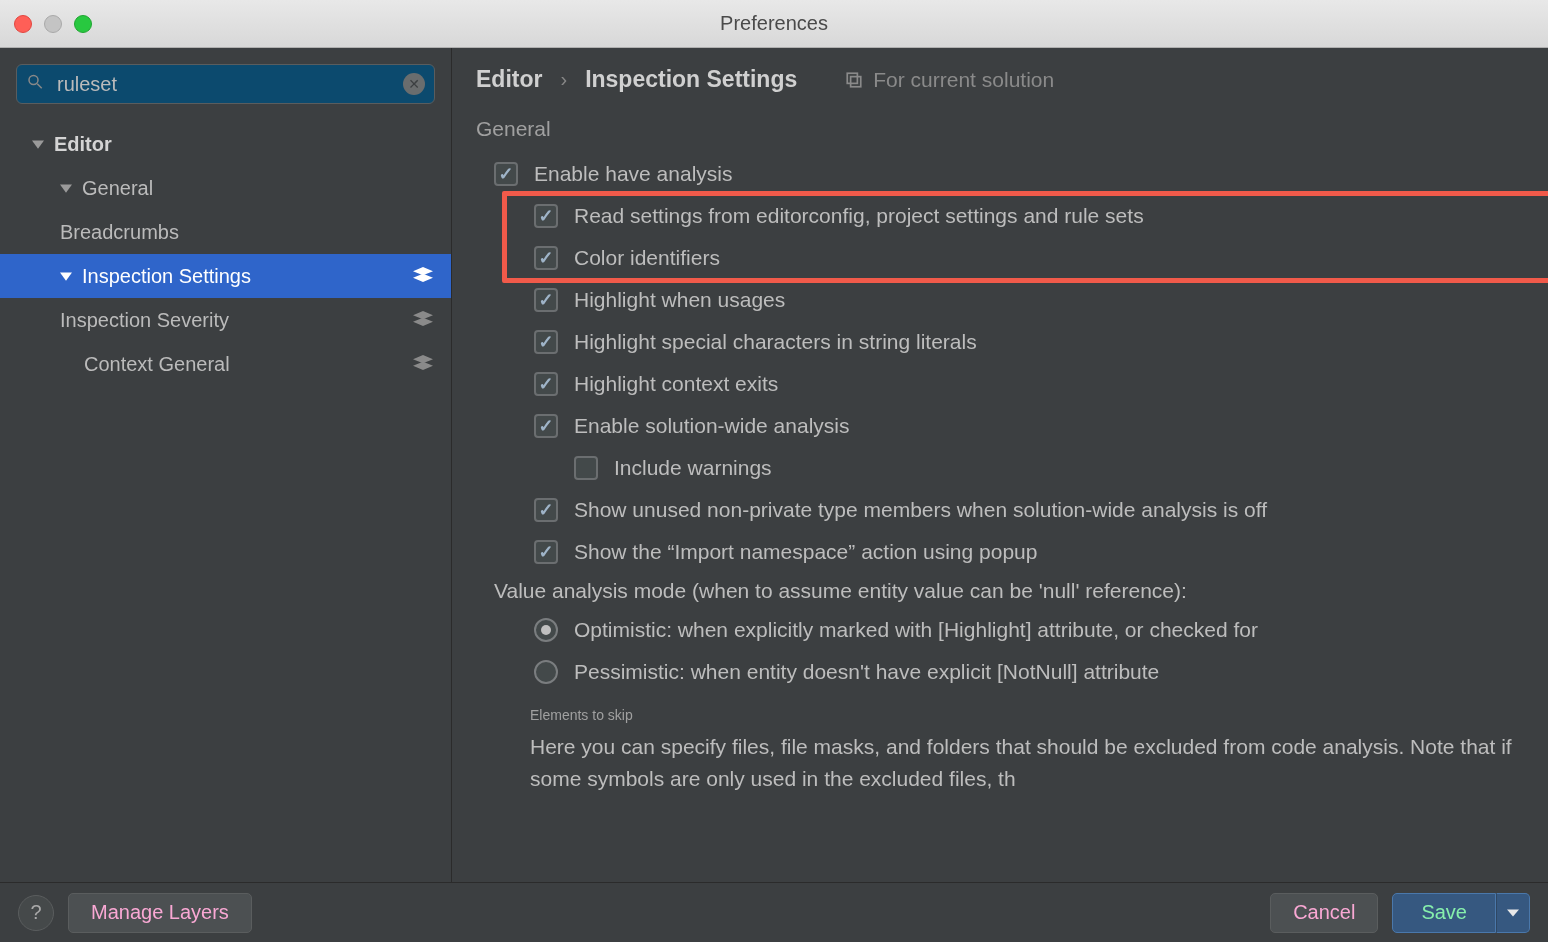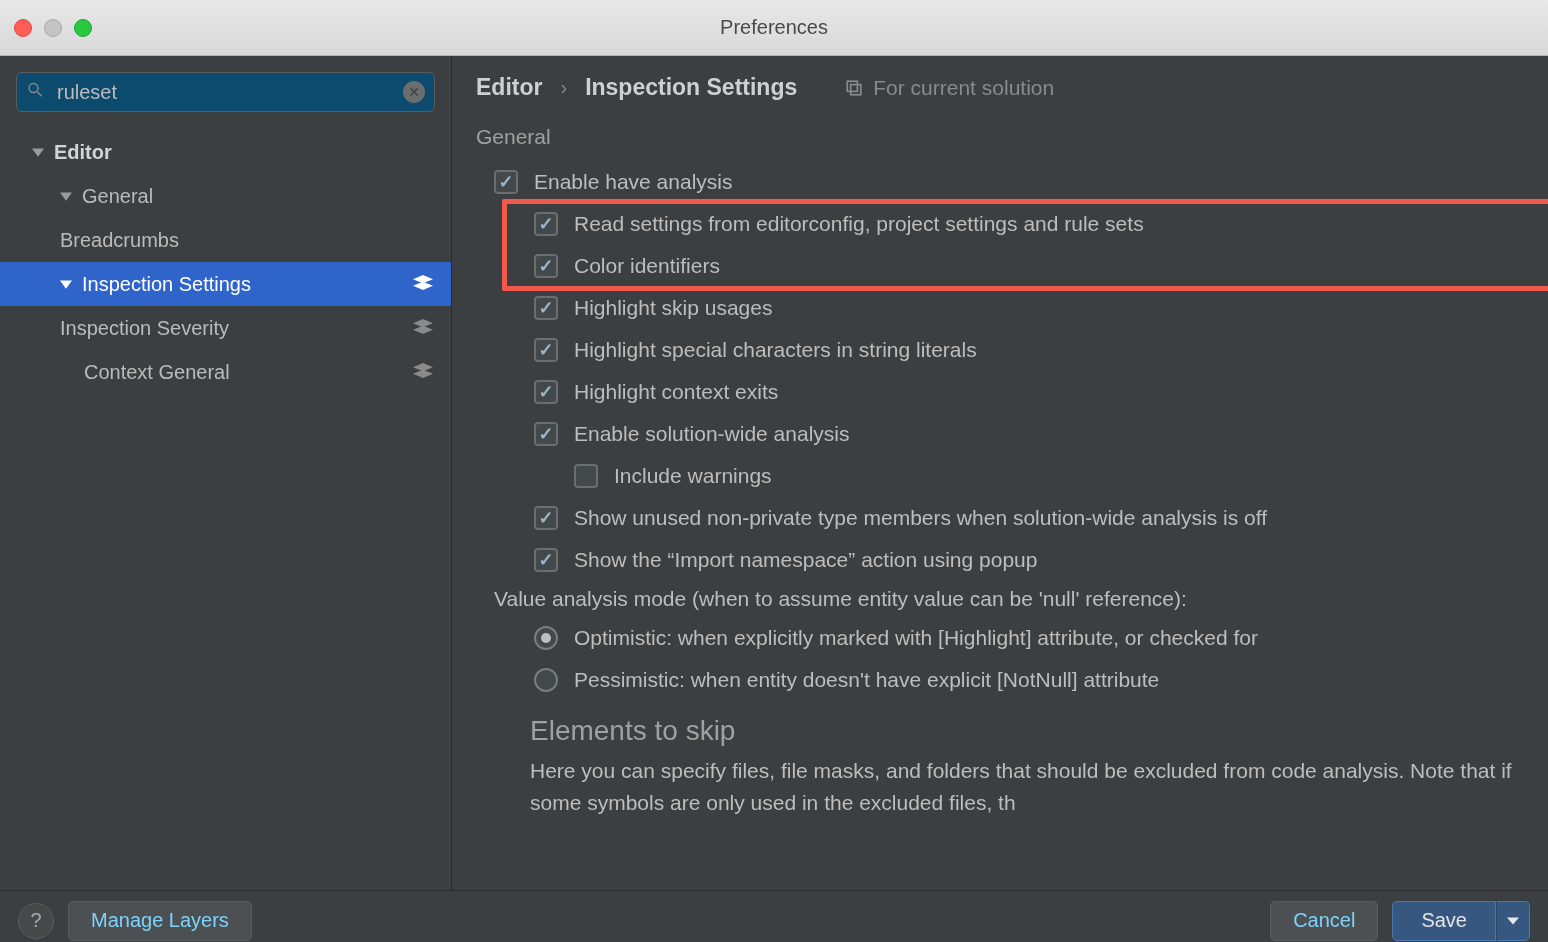--- a/index.html
+++ b/index.html
@@ -6,21 +6,21 @@
   html, body { width: 1548px; height: 942px; overflow: hidden; }
   body {
     font-family: -apple-system, "Helvetica Neue", Arial, sans-serif;
     background: #3c3f41;
     color: #bbbbbb;
     font-size: 20px;
   }
 
   
   .titlebar {
-    height: 56px;
+    height: 48px;
     background: linear-gradient(#e8e8e8, #d8d8d8);
     display: flex;
     align-items: center;
     position: relative;
     border-bottom: 1px solid #b0b0b0;
   }
   .traffic-lights {
     display: flex;
     gap: 12px;
     margin-left: 14px;
@@ -180,21 +180,21 @@
     pointer-events: none;
     left: 8px; top: 38px;
     width: 1060px; height: 92px;
   }
 
   .paragraph-label {
     color: #bdbdbd; font-size: 21px; margin-top: 6px; margin-bottom: 6px;
   }
 
   .skip-title {
-    color: #a0a0a0; font-size: 28px; margin-top: 14px; margin-bottom: 8px;
+    color: #a0a0a0; font-size: 14px; margin-top: 14px; margin-bottom: 8px;
     margin-left: 36px;
   }
   .skip-text {
     color: #bdbdbd; font-size: 21px; line-height: 1.5;
     margin-left: 36px; white-space: pre-wrap;
   }
 
   
   .footer {
     height: 60px;
@@ -208,26 +208,26 @@
   .help-btn {
     width: 36px; height: 36px; border-radius: 50%;
     border: 1px solid #5a5d5e; background: #45494a;
     color: #aaa; font-size: 20px;
     display: flex; align-items: center; justify-content: center;
     cursor: pointer;
   }
   .btn {
     height: 40px; padding: 0 22px;
     border: 1px solid #5a5d5e; background: #4c5052;
-    color: #7dd3fc; border-radius: 5px; font-size: 20px;
+    color: #f9a8d4; border-radius: 5px; font-size: 20px;
     display: inline-flex; align-items: center; justify-content: center;
     cursor: pointer;
   }
   .btn.primary {
-    background: #365880; border-color: #4a78ab; color: #e5e5e5;
+    background: #365880; border-color: #4a78ab; color: #86efac;
   }
   .spacer { flex: 1; }
   .split { display: flex; }
   .split .btn:first-child { border-top-right-radius: 0; border-bottom-right-radius: 0; padding: 0 28px; }
   .split .btn.drop { border-top-left-radius: 0; border-bottom-left-radius: 0; padding: 0 10px; border-left: 1px solid #2f4763;}
   .drop svg { width: 12px; height: 8px; }
 </style>
 </head>
 <body>
 
@@ -326,21 +326,21 @@
       <div class="opt indent">
         <span class="checkbox checked"></span>
         <span>Read settings from editorconfig, project settings and rule sets</span>
       </div>
       <div class="opt indent">
         <span class="checkbox checked"></span>
         <span>Color identifiers</span>
       </div>
       <div class="opt indent">
         <span class="checkbox checked"></span>
-        <span>Highlight skip usages</span>
+        <span>Highlight when usages</span>
       </div>
       <div class="opt indent">
         <span class="checkbox checked"></span>
         <span>Highlight special characters in string literals</span>
       </div>
       <div class="opt indent">
         <span class="checkbox checked"></span>
         <span>Highlight context exits</span>
       </div>
       <div class="opt indent">

